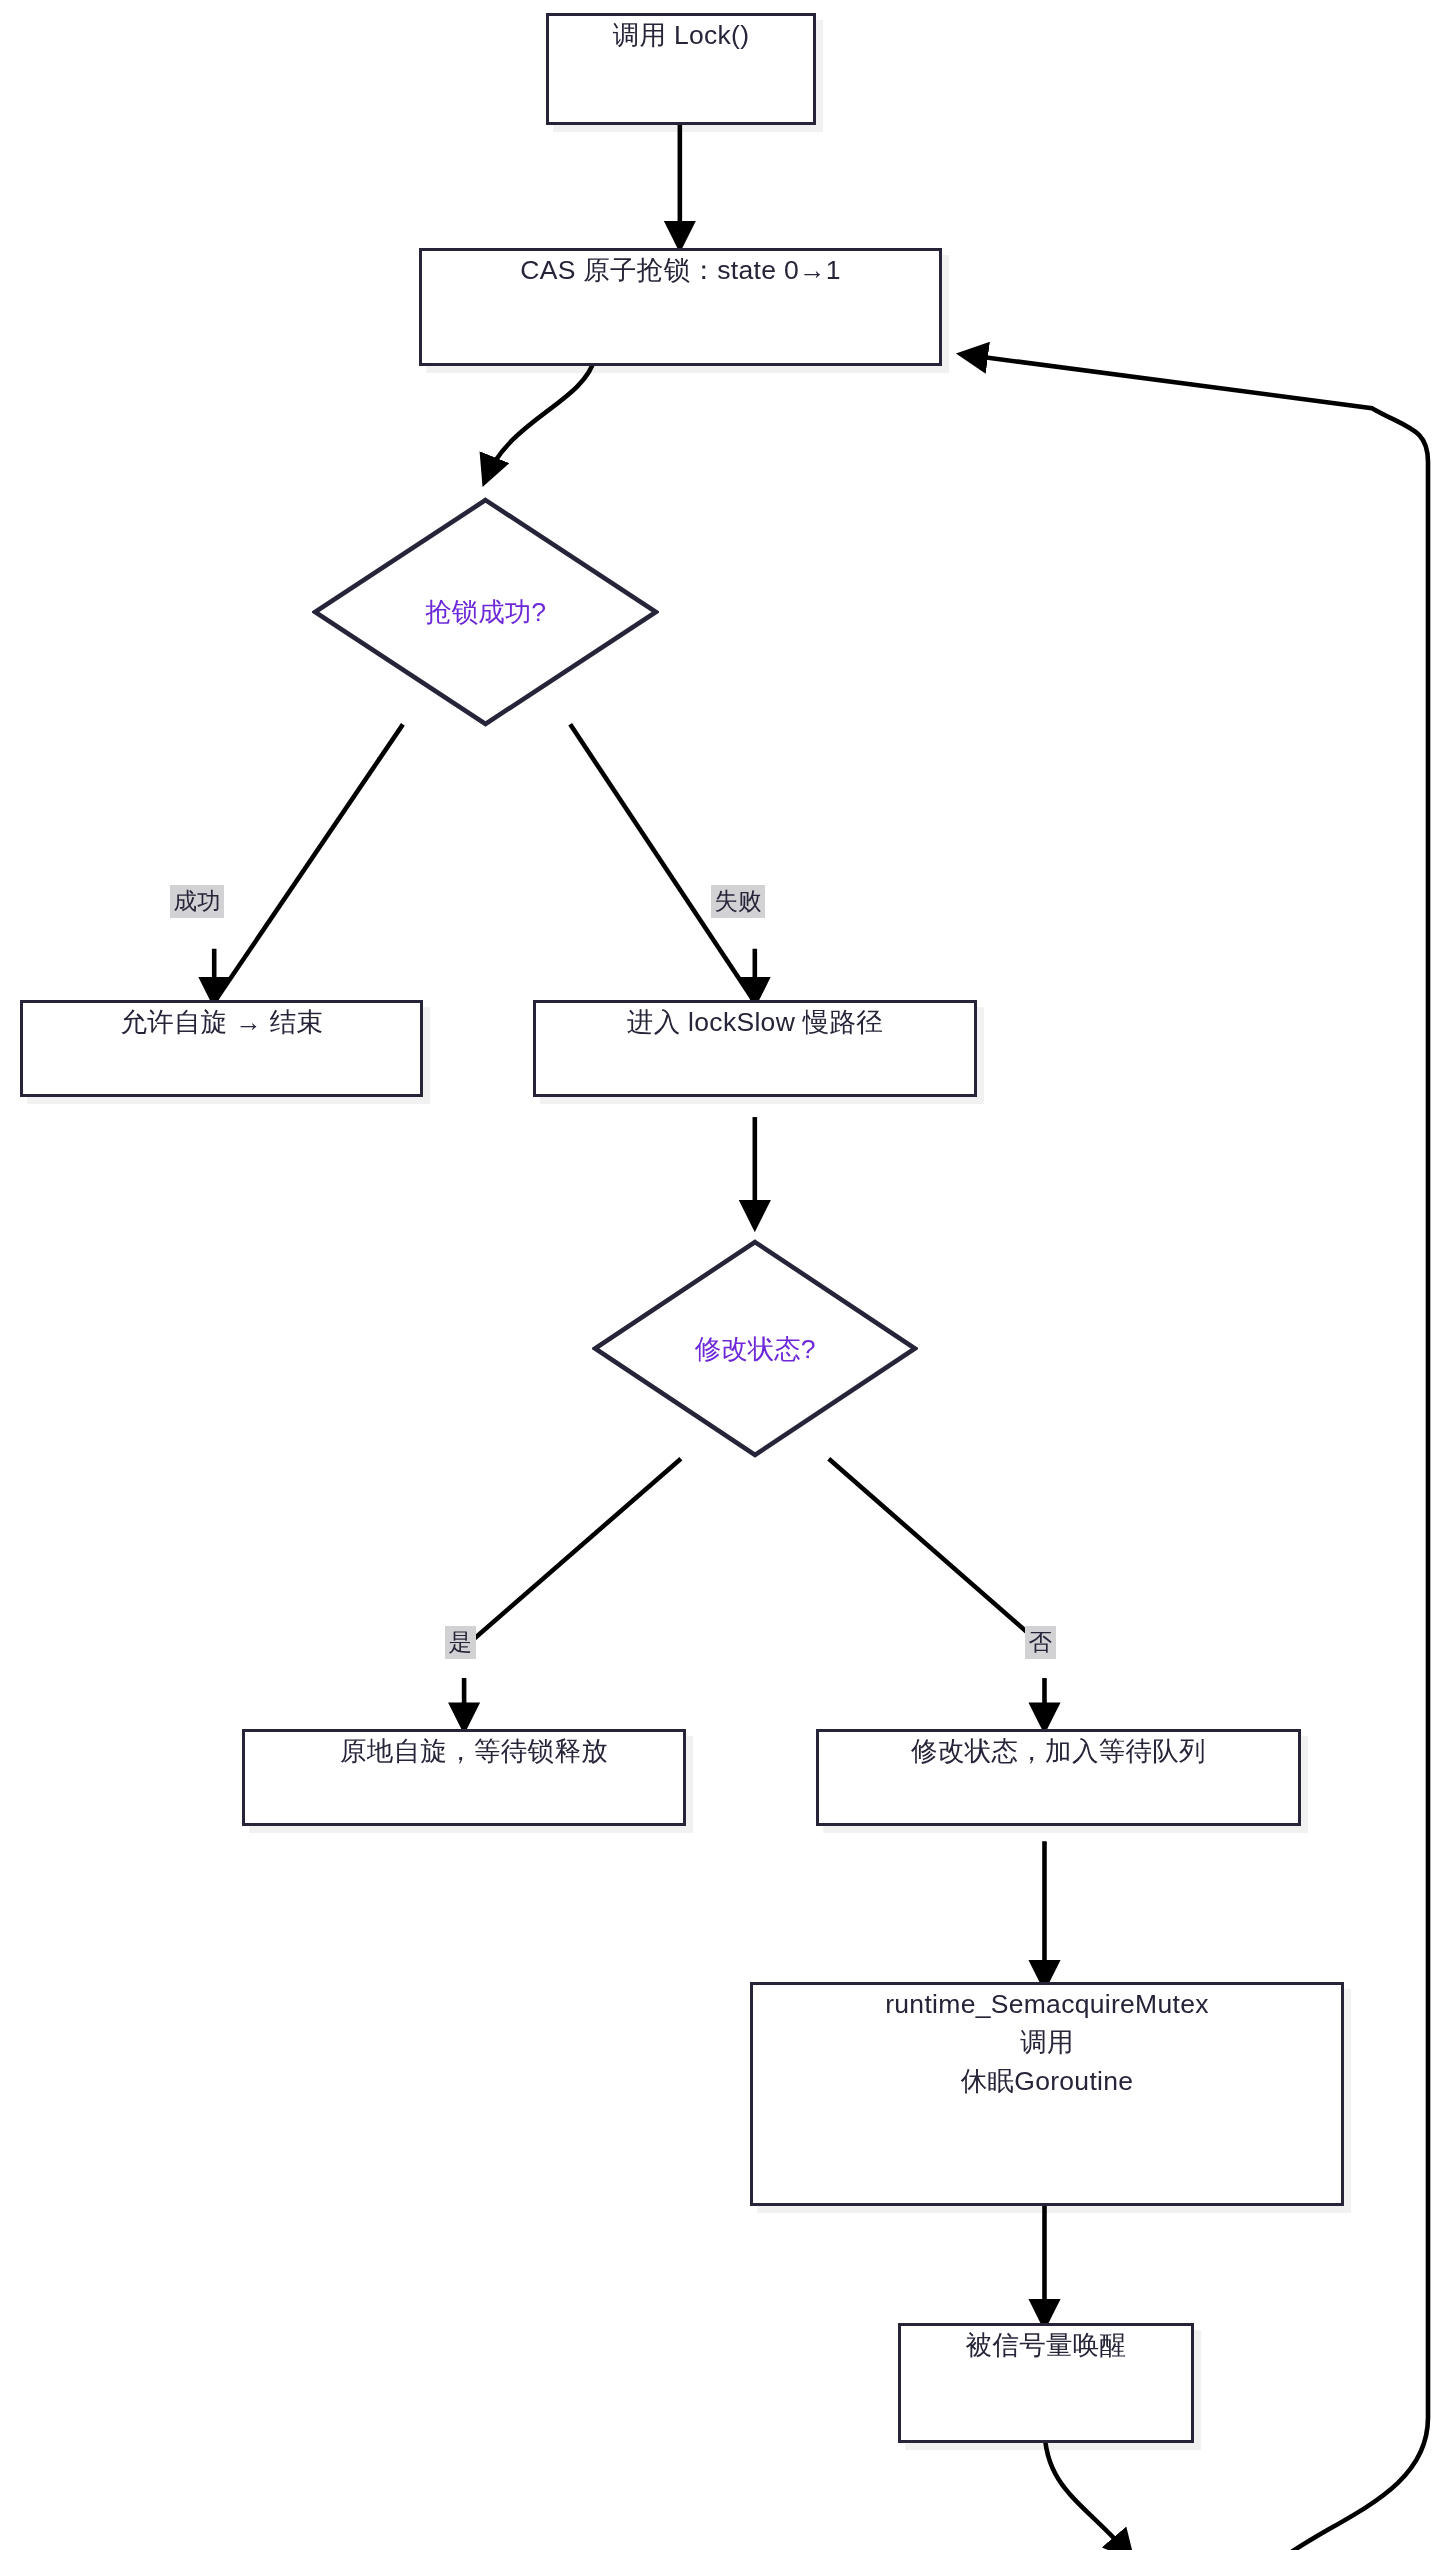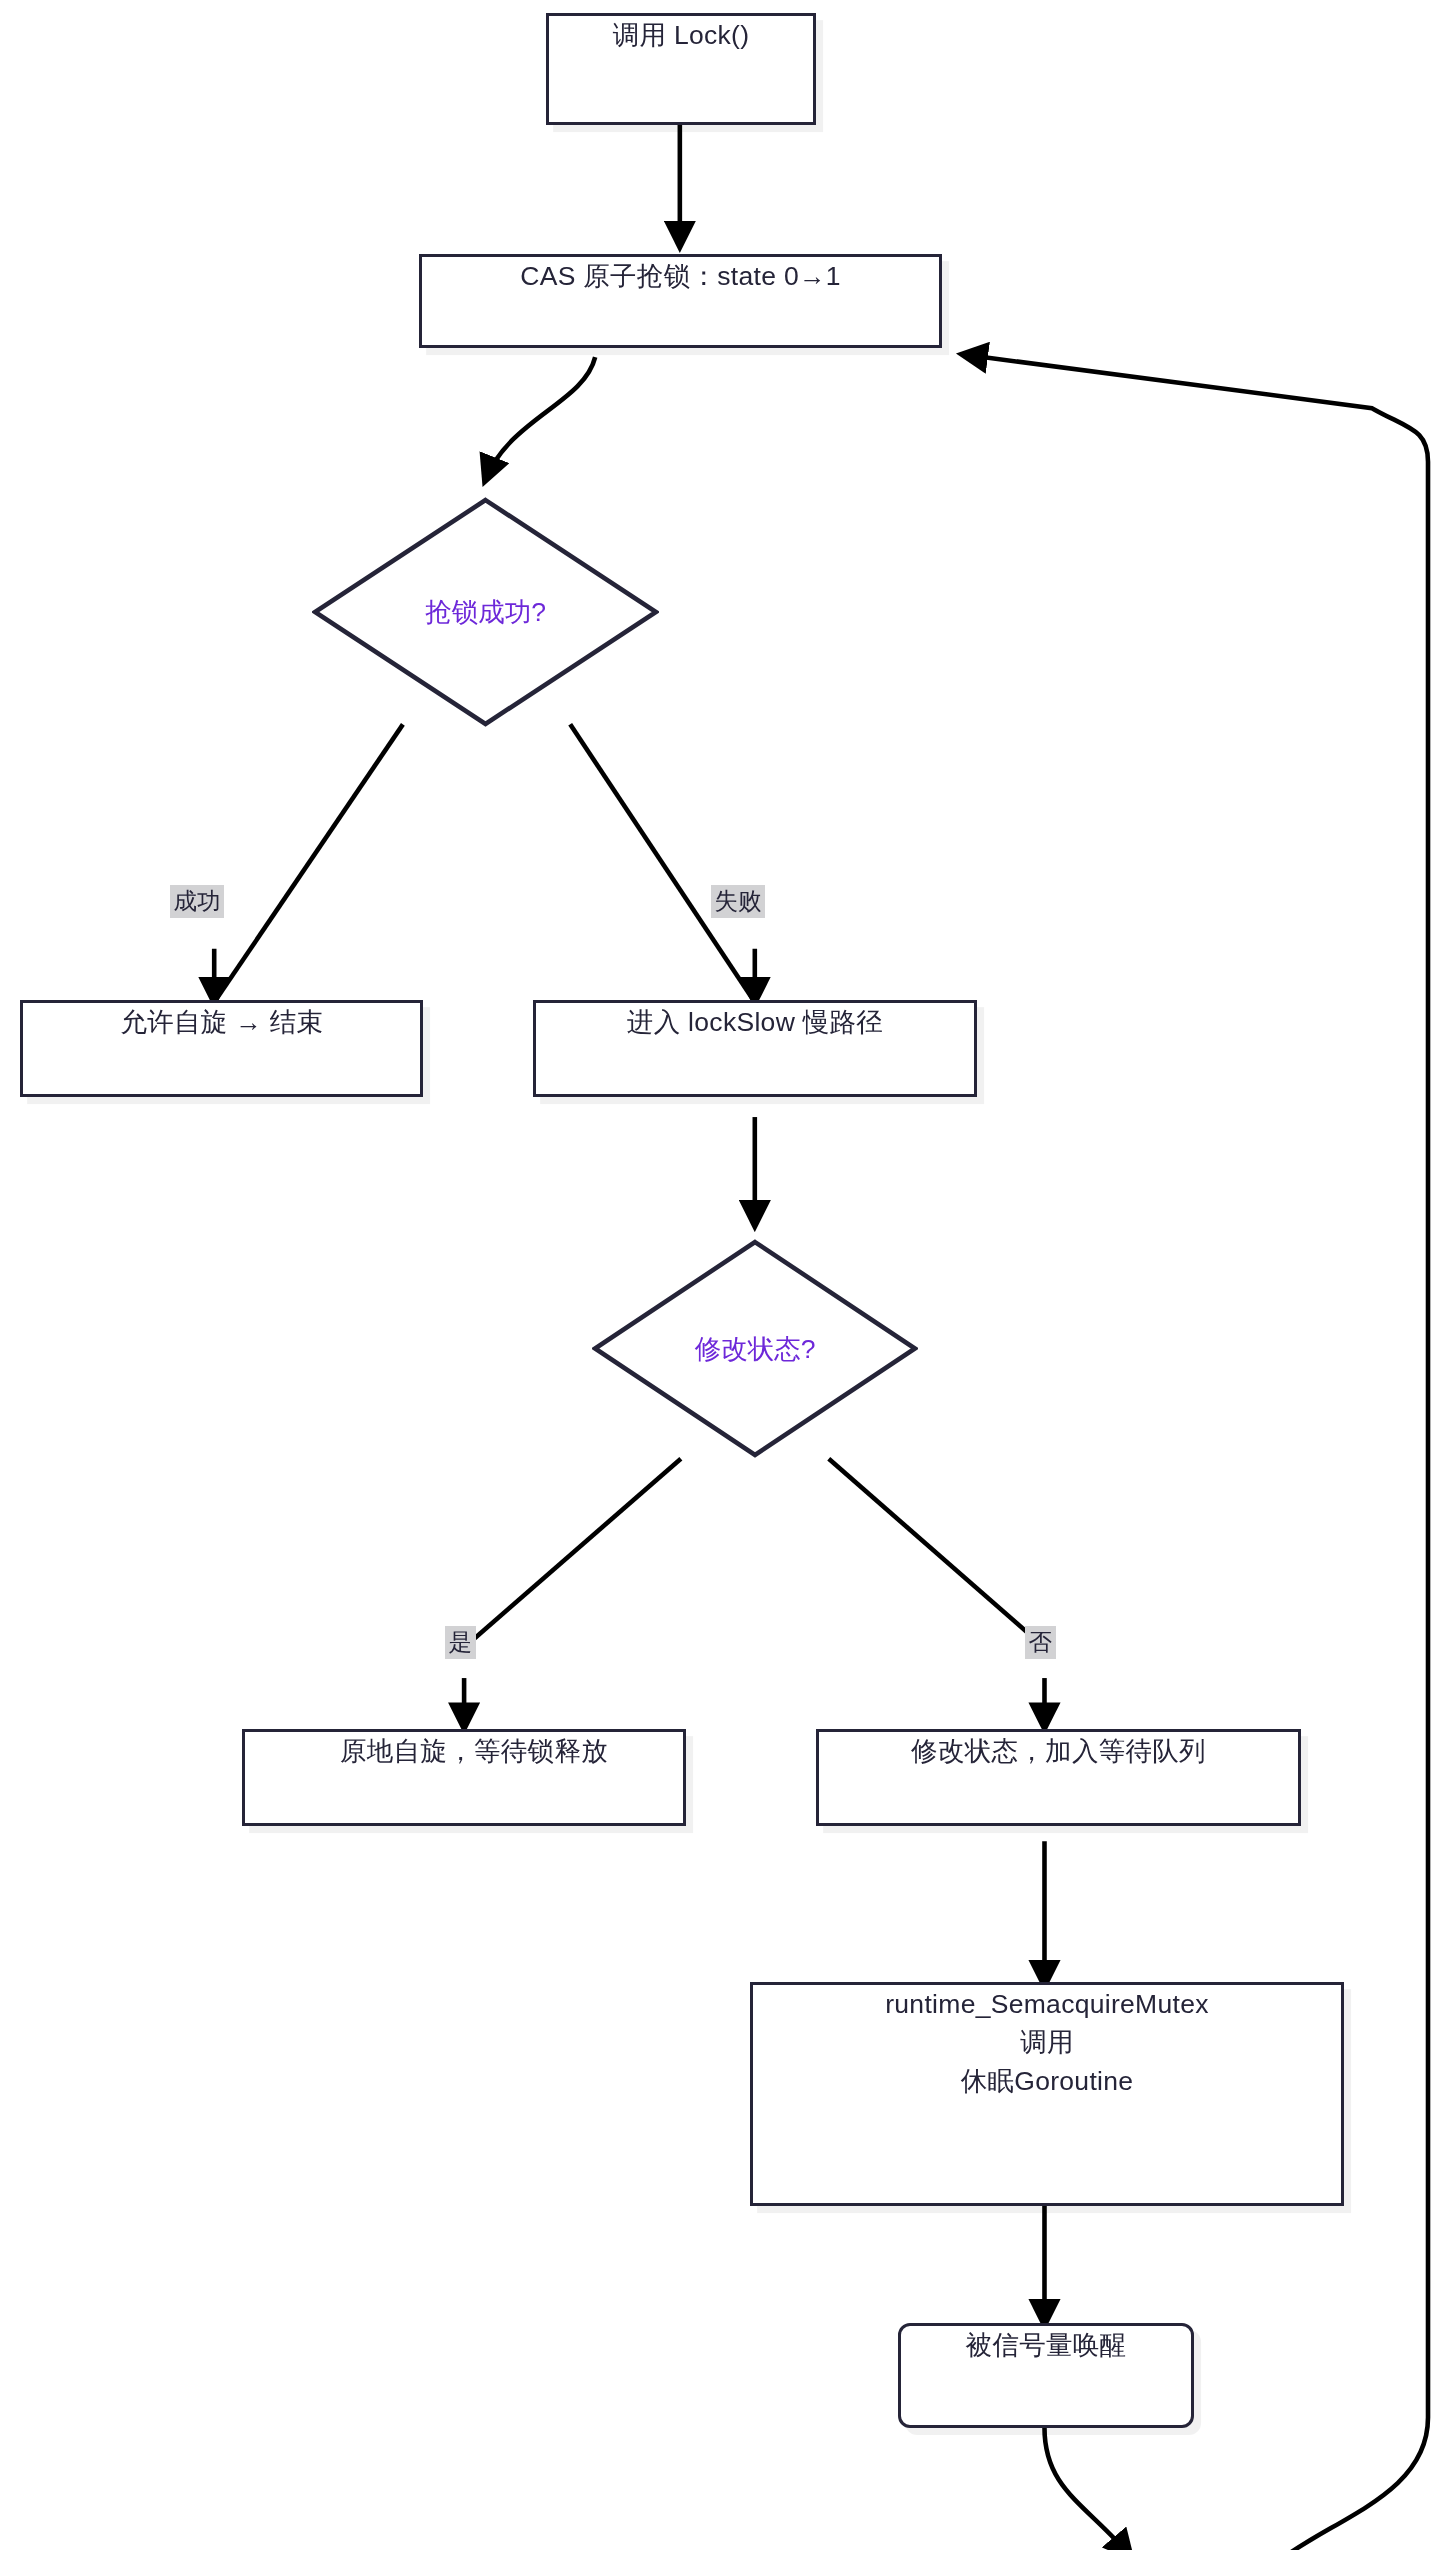--- a/index.html
+++ b/index.html
@@ -116,21 +116,21 @@
 
     <path d="M 2530 5005 C 2640 4930 2800 4880 2800 4740 L 2800 905 C 2800 840 2760 840 2690 800 L 1890 695" fill="none" stroke="#000000" stroke-width="9" marker-end="url(#arrow)"></path>
   </svg>
 
   <div class="node" style="left:546px; top:12.8px; width:270px; height:112px;">
     <div class="lines">
       <div>调用 Lock()</div>
     </div>
   </div>
 
-  <div class="node" style="left:419px; top:254px; width:523px; height:94px;">
+  <div class="node" style="left:419px; top:248px; width:523px; height:118px;">
     <div class="lines">
       <div>CAS 原子抢锁：state 0→1</div>
     </div>
   </div>
 
   <div class="diamond" style="left:312px; top:497px; width:347px; height:230px;">
     <svg class="shape" viewBox="0 0 680 450" preserveAspectRatio="none">
       <polygon points="340,6 674,225 340,444 6,225" fill="#ffffff" stroke="#252438" stroke-width="9" style="filter:none"></polygon>
     </svg>
     <div class="dlabel">抢锁成功?</div>
@@ -176,20 +176,20 @@
   </div>
 
   <div class="node" style="left:750px; top:1982px; width:594px; height:224px;">
     <div class="lines">
       <div>runtime_SemacquireMutex</div>
       <div>调用</div>
       <div>休眠Goroutine</div>
     </div>
   </div>
 
-  <div class="node" style="left:898px; top:2323px; width:296px; height:105px;border-radius:12px;">
+  <div class="node" style="left:898px; top:2323px; width:296px; height:120px;">
     <div class="lines">
       <div>被信号量唤醒</div>
     </div>
   </div>
 
 </div>
 
 
 </body></html>

